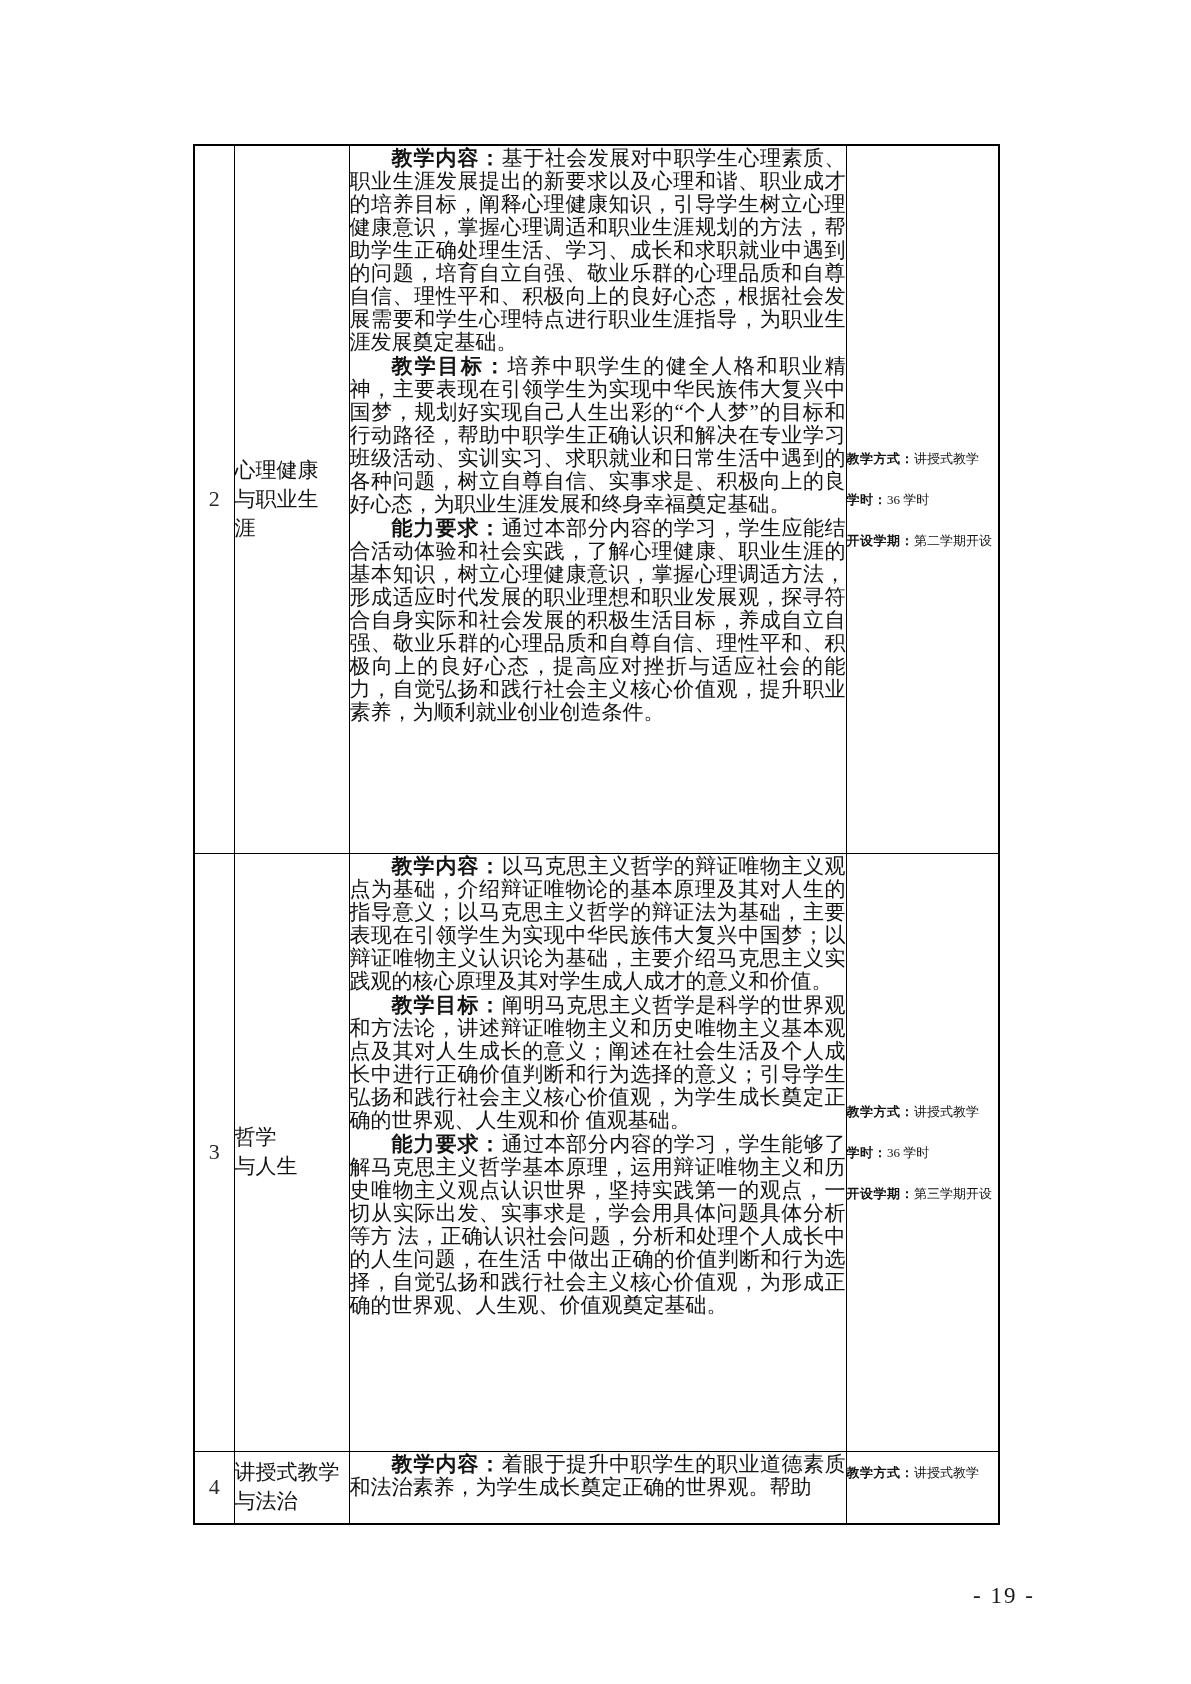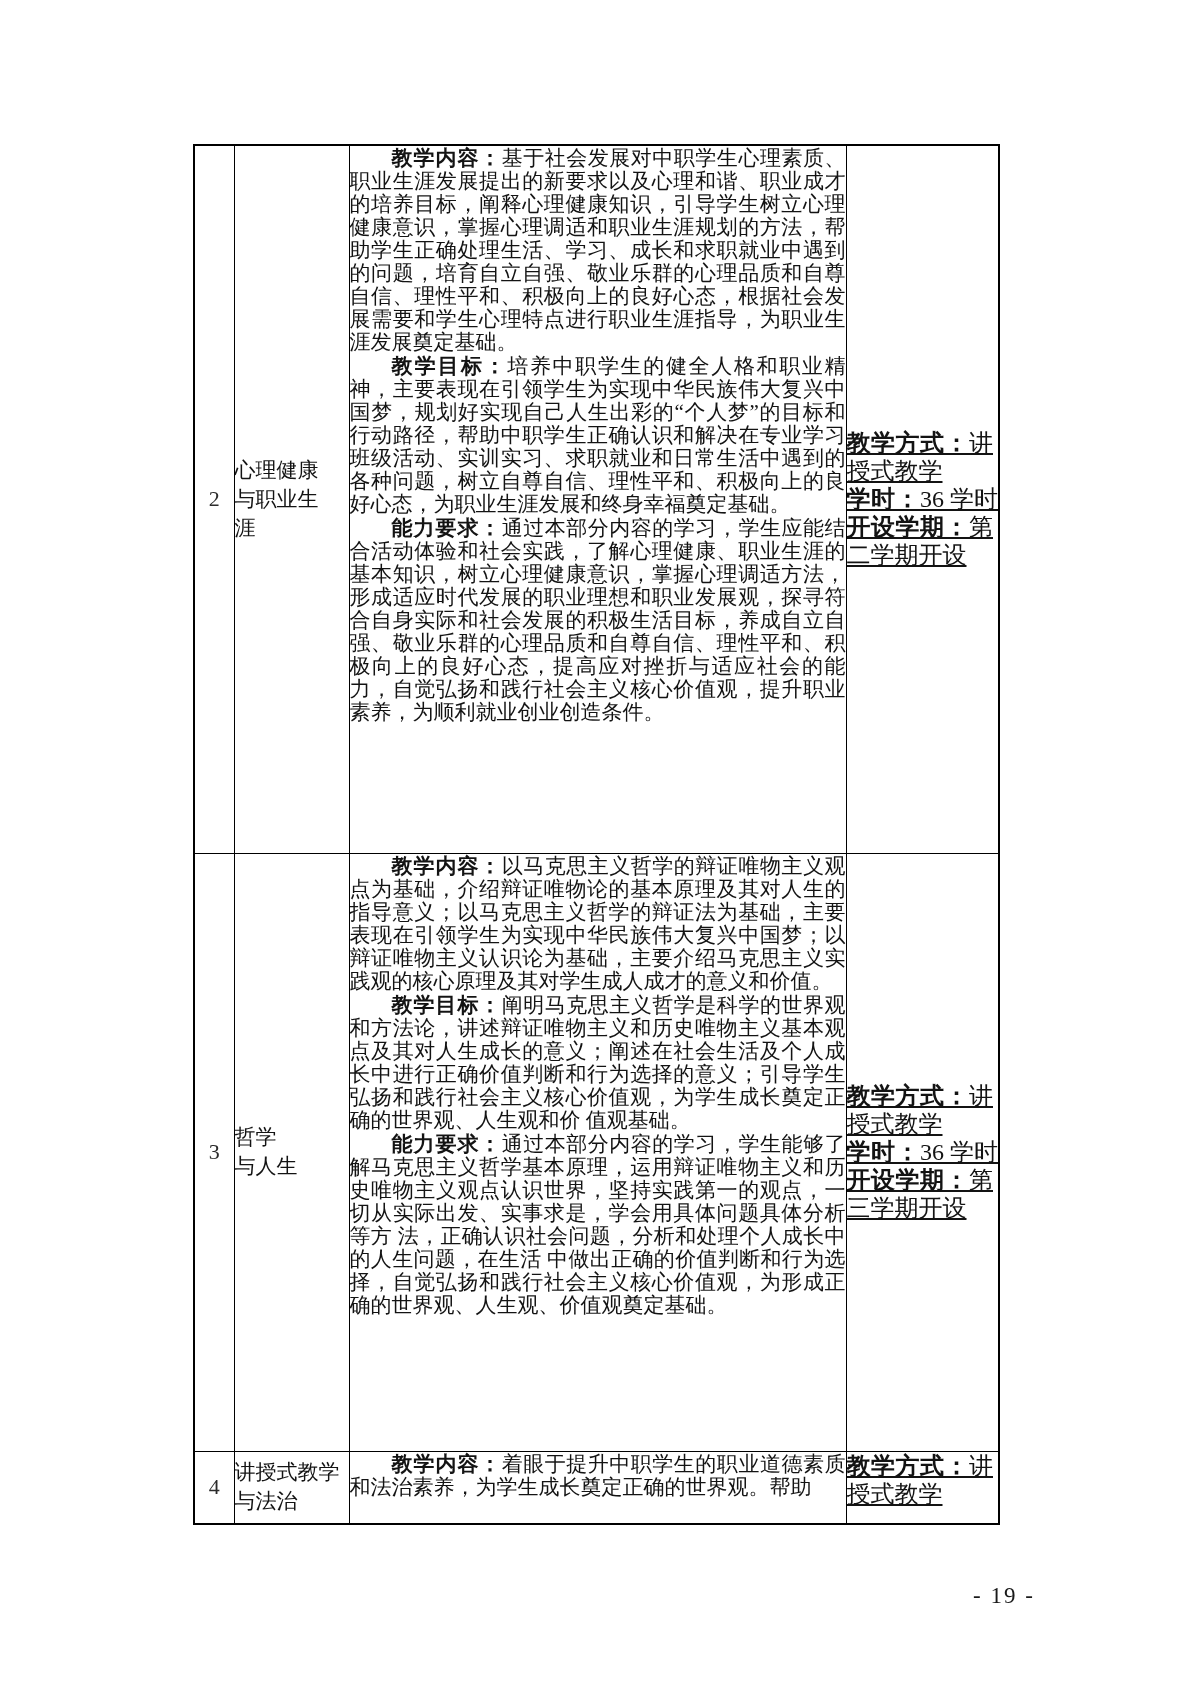--- a/index.html
+++ b/index.html
@@ -49,23 +49,22 @@
   }
   td.content-cell p {
     margin: 0;
     text-indent: 2em;
     text-align: justify;
     word-break: break-all;
   }
   td.info-cell {
     vertical-align: middle;
     padding: 2px 3px 2px 5px;
-    font-size: 24px;
-    line-height: 28px;
-    text-decoration: underline;
+    font-size: 13px;
+    line-height: 41px;
   }
   td.info-cell.top {
     vertical-align: top;
   }
   td.info-cell p {
     margin: 0;
     text-align: left;
     word-break: break-all;
   }
   .sec-label, .info-label {
@@ -106,21 +105,21 @@
       <td class="num-cell">
         <span>2</span>
       </td>
       <td class="name-cell">
         <div>心理健康</div>
         <div>与职业生</div>
         <div>涯</div>
       </td>
       <td class="content-cell">
         <p><span class="sec-label">教学内容：</span><span>基于社会发展对中职学生心理素质、职业生涯发展提出的新要求以及心理和谐、职业成才的培养目标，阐释心理健康知识，引导学生树立心理健康意识，掌握心理调适和职业生涯规划的方法，帮助学生正确处理生活、学习、成长和求职就业中遇到的问题，培育自立自强、敬业乐群的心理品质和自尊自信、理性平和、积极向上的良好心态，根据社会发展需要和学生心理特点进行职业生涯指导，为职业生涯发展奠定基础。</span></p>
-        <p><span class="sec-label">教学目标：</span><span>培养中职学生的健全人格和职业精神，主要表现在引领学生为实现中华民族伟大复兴中国梦，规划好实现自己人生出彩的“个人梦”的目标和行动路径，帮助中职学生正确认识和解决在专业学习班级活动、实训实习、求职就业和日常生活中遇到的各种问题，树立自尊自信、理性平和、积极向上的良好心态，为职业生涯发展和终身幸福奠定基础。</span></p>
+        <p><span class="sec-label">教学目标：</span><span>培养中职学生的健全人格和职业精神，主要表现在引领学生为实现中华民族伟大复兴中国梦，规划好实现自己人生出彩的“个人梦”的目标和行动路径，帮助中职学生正确认识和解决在专业学习班级活动、实训实习、求职就业和日常生活中遇到的各种问题，树立自尊自信、实事求是、积极向上的良好心态，为职业生涯发展和终身幸福奠定基础。</span></p>
         <p><span class="sec-label">能力要求：</span><span>通过本部分内容的学习，学生应能结合活动体验和社会实践，了解心理健康、职业生涯的基本知识，树立心理健康意识，掌握心理调适方法，形成适应时代发展的职业理想和职业发展观，探寻符合自身实际和社会发展的积极生活目标，养成自立自强、敬业乐群的心理品质和自尊自信、理性平和、积极向上的良好心态，提高应对挫折与适应社会的能力，自觉弘扬和践行社会主义核心价值观，提升职业素养，为顺利就业创业创造条件。</span></p>
       </td>
       <td class="info-cell">
         <p><span class="info-label">教学方式：</span><span>讲授式教学</span></p>
         <p><span class="info-label">学时：</span><span>36 学时</span></p>
         <p><span class="info-label">开设学期：</span><span>第二学期开设</span></p>
       </td>
     </tr>
 
     <tr class="row-3">

